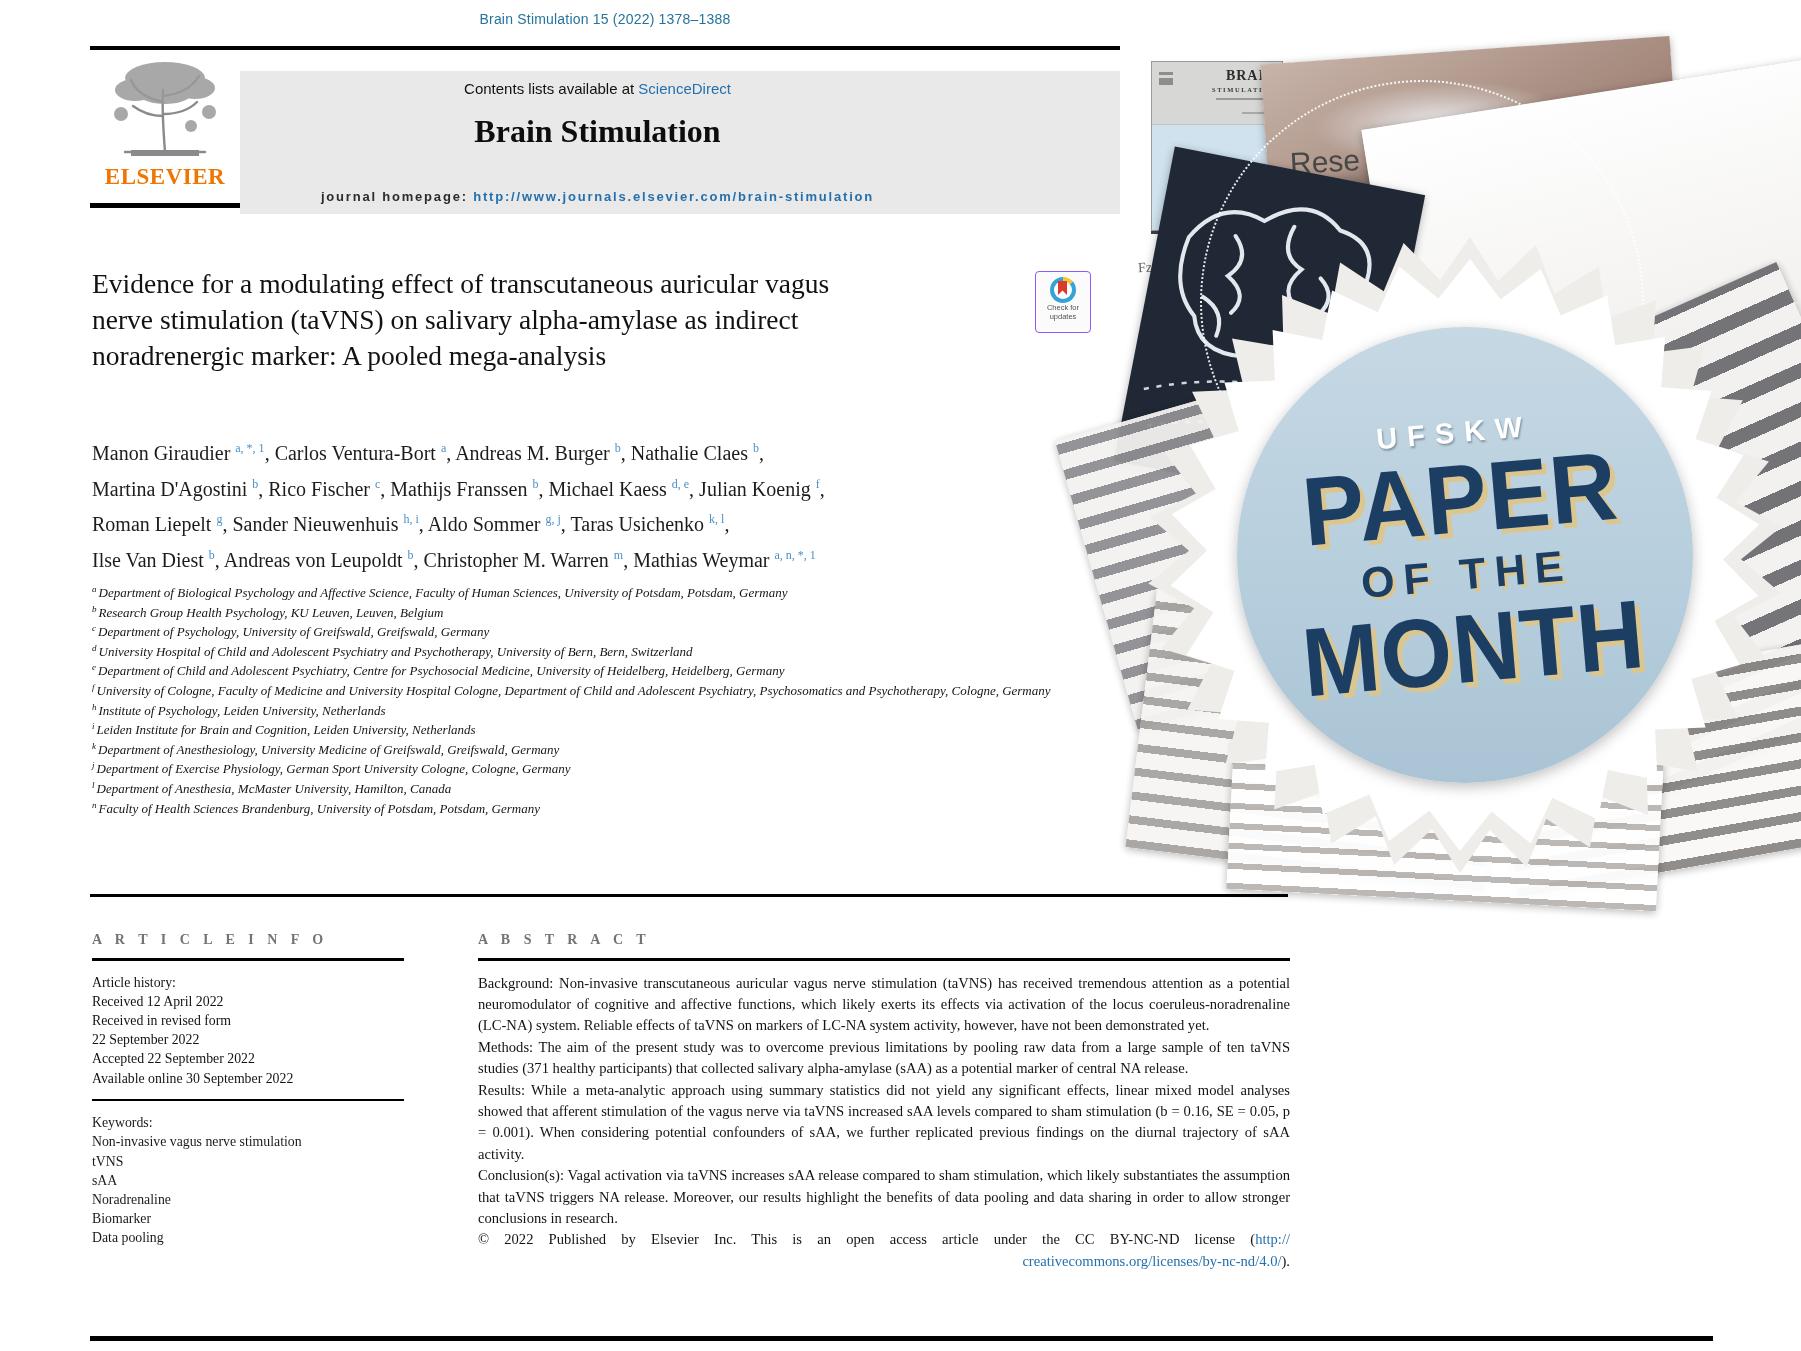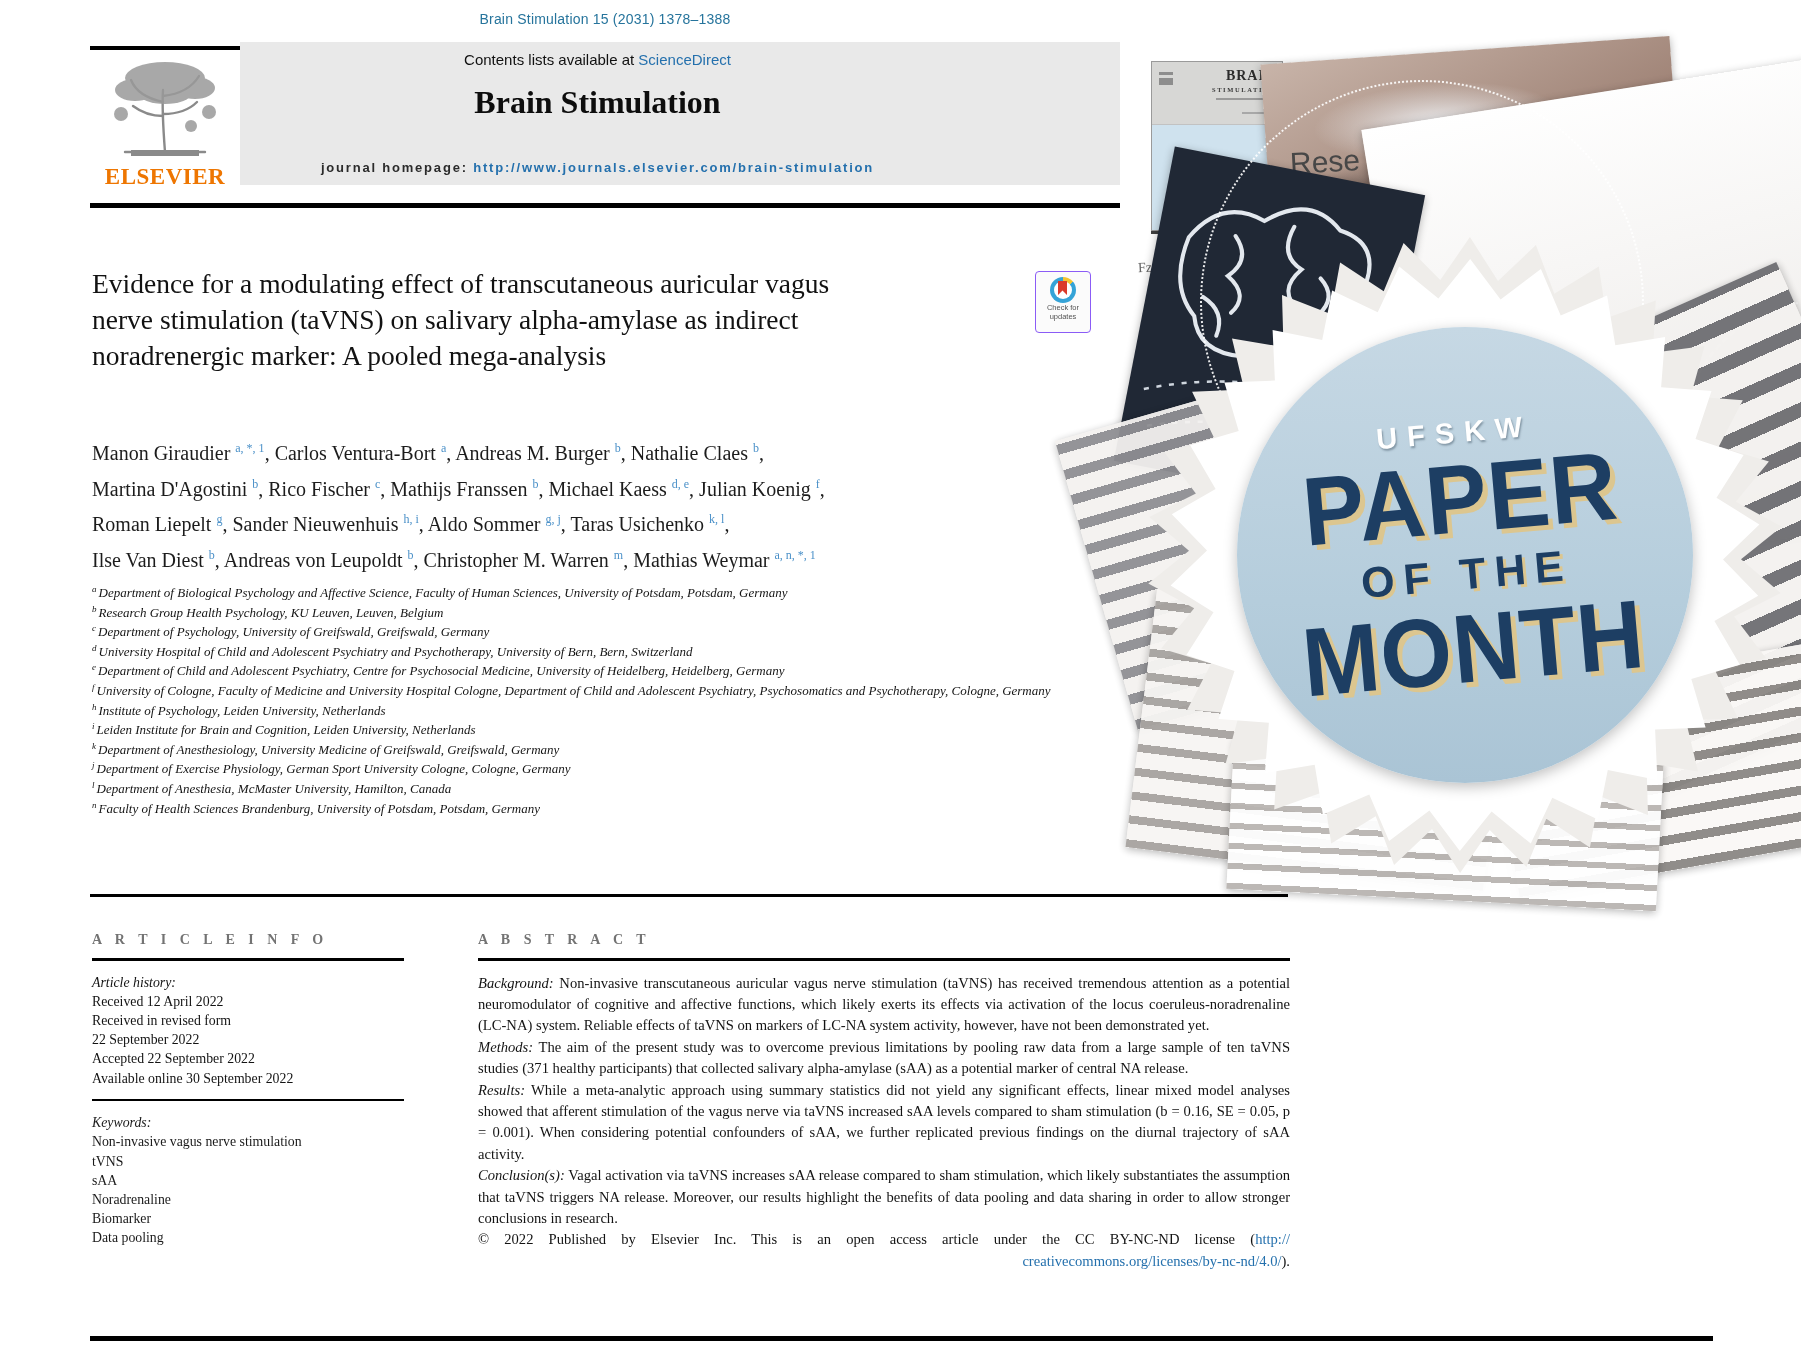--- a/index.html
+++ b/index.html
@@ -11,21 +11,21 @@
   .rule{position:absolute;background:#000;}
   a, .link{color:#2470ad;text-decoration:none;}
 
   
   .citation{position:absolute;left:90px;top:11px;width:1030px;text-align:center;
     font-size:14px;color:#26749c;letter-spacing:.2px;}
 
   
   .rule-top{left:90px;top:46px;width:1030px;height:4px;}
   .rule-head-bot{left:90px;top:203px;width:1030px;height:5px;}
-  .header-box{position:absolute;left:240px;top:42px;width:880px;height:143px;background:#e9e9e9;}
+  .header-box{position:absolute;left:240px;top:71px;width:880px;height:143px;background:#e9e9e9;}
   .header-inner{position:absolute;left:0;top:0;width:715px;height:143px;text-align:center;}
   .contents-line{position:absolute;top:9px;width:100%;font-size:15px;color:#111;}
   .journal-title{position:absolute;top:42px;width:100%;font-size:32px;font-weight:600;color:#0d0d0d;}
   .homepage-line{position:absolute;bottom:10px;width:100%;font-size:13px;font-weight:bold;letter-spacing:1.8px;color:#2b2b2b;}
   .homepage-line .link{font-weight:bold;}
 
   
   .elsevier{position:absolute;left:92px;top:56px;width:146px;height:146px;text-align:center;}
   .elsevier svg{display:block;margin:0 auto;}
   .elsevier-word{font-size:23px;font-weight:bold;color:#ee7601;letter-spacing:.5px;margin-top:-4px;}
@@ -66,21 +66,21 @@
 
   
   .rule-mid{left:90px;top:894px;width:1198px;height:3px;}
   .rule-bottom{left:90px;top:1336px;width:1623px;height:5px;}
 
   
   .info-col{position:absolute;left:92px;top:932px;width:312px;}
   .col-heading{font-size:14px;font-weight:bold;letter-spacing:5px;color:#737373;}
   .col-rule{height:2.5px;background:#000;margin-top:10px;}
   .info-body{margin-top:12px;font-size:13.8px;line-height:19.2px;color:#131313;}
-  .ital{font-style:italic;}
+  .ital{}
   .info-rule2{height:2.5px;background:#000;margin-top:11px;}
   .kw-block{margin-top:12px;font-size:13.8px;line-height:19.2px;}
 
   
   .abs-col{position:absolute;left:478px;top:932px;width:812px;}
   .abs-body{margin-top:12px;font-size:14.6px;line-height:21.4px;text-align:justify;color:#131313;}
   .abs-body p{margin:0;}
   .cpy1{text-align:justify;text-align-last:justify;}
   .cpy2{text-align:right;}
 
@@ -125,21 +125,21 @@
     color:#ffffff;text-shadow:1px 2px 2px rgba(90,110,125,.6);margin-bottom:4px;}
   .potm-big{font-family:"Liberation Sans",sans-serif;font-weight:bold;font-size:97px;line-height:92px;
     color:#1d3e63;letter-spacing:1px;transform:scaleX(.95);
     text-shadow:5px 5px 0 #dcc68f;}
   .potm-mid{font-family:"Liberation Sans",sans-serif;font-weight:bold;font-size:43px;line-height:58px;
     color:#1d3e63;letter-spacing:9px;text-shadow:3px 3px 0 #dcc68f;}
 </style>
 </head>
 <body>
 
-<div class="citation sans">Brain Stimulation 15 (2031) 1378–1388</div>
+<div class="citation sans">Brain Stimulation 15 (2022) 1378–1388</div>
 
 <div class="rule rule-top"></div>
 <div class="rule rule-head-bot"></div>
 
 <div class="elsevier">
   <span>
     <svg width="120" height="112" viewBox="0 0 120 112">
       <g fill="none" stroke="#8a8a8a" stroke-width="2.4" stroke-linecap="round">
         <path d="M60,96 C58,70 57,50 58,34"></path>
         <path d="M58,46 C40,42 30,34 26,24"></path>

